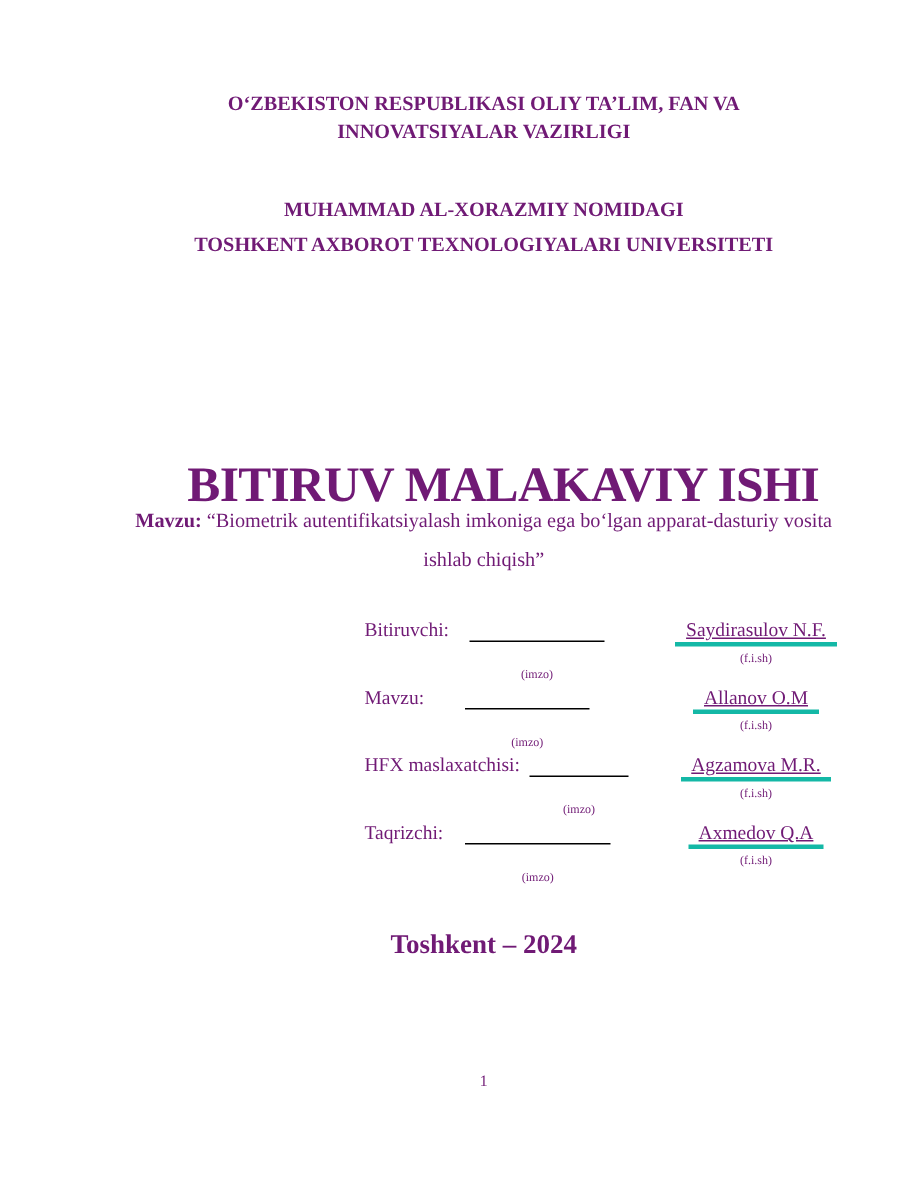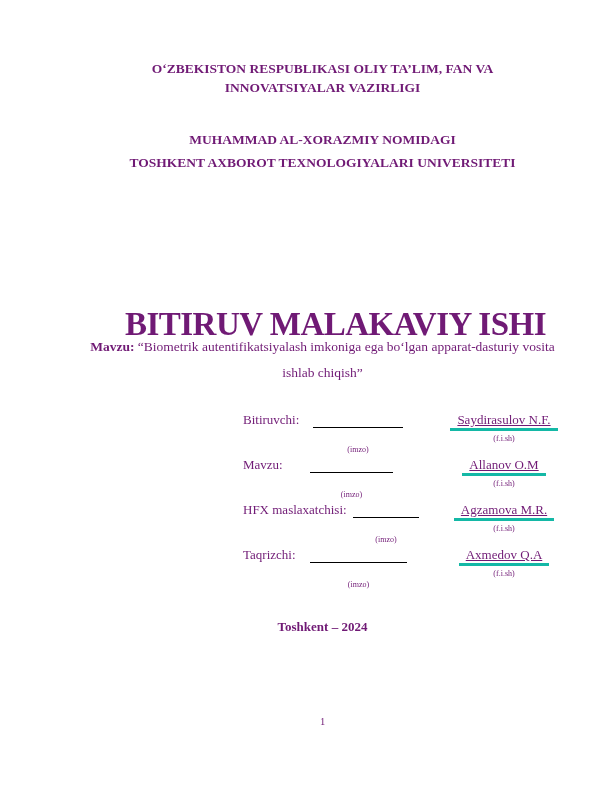--- a/index.html
+++ b/index.html
@@ -33,21 +33,21 @@
   .sig-line { position:absolute; top:0; height:15px; border-bottom:1px solid #000; }
   .sig-imzo { position:absolute; top:18px; font-size:8px; text-align:center;margin-top:15px; }
   .row-1 .sig-line, .row-1 .sig-imzo { left:70px;  width:90px; }
   .row-2 .sig-line, .row-2 .sig-imzo { left:67px;  width:83px; }
   .row-3 .sig-line, .row-3 .sig-imzo { left:110px; width:66px; }
   .row-4 .sig-line, .row-4 .sig-imzo { left:67px;  width:97px; }
   .name-group { position:absolute; left:196px; top:0; width:130px; text-align:center; }
   .sig-name { display:inline-block; border-bottom:3px solid #14b8a6; padding:0 7px; white-space:nowrap;text-decoration:underline; }
   .sig-fish { display:block; font-size:8px; margin-top:3px; }
 
-  .city-year { top:619px; font-weight:bold; font-size:13px; }
+  .city-year { top:619px; font-weight:bold; font-size:18px; }
   .footer-line { top:699px; font-size:13.5px; white-space:nowrap; }
   .page-number { top:716px; font-size:10.5px; }
 </style>
 </head>
 <body>
 
 <div class="page">
 
   <div class="centered ministry">
     <div>O‘ZBEKISTON RESPUBLIKASI OLIY TA’LIM, FAN VA</div>

